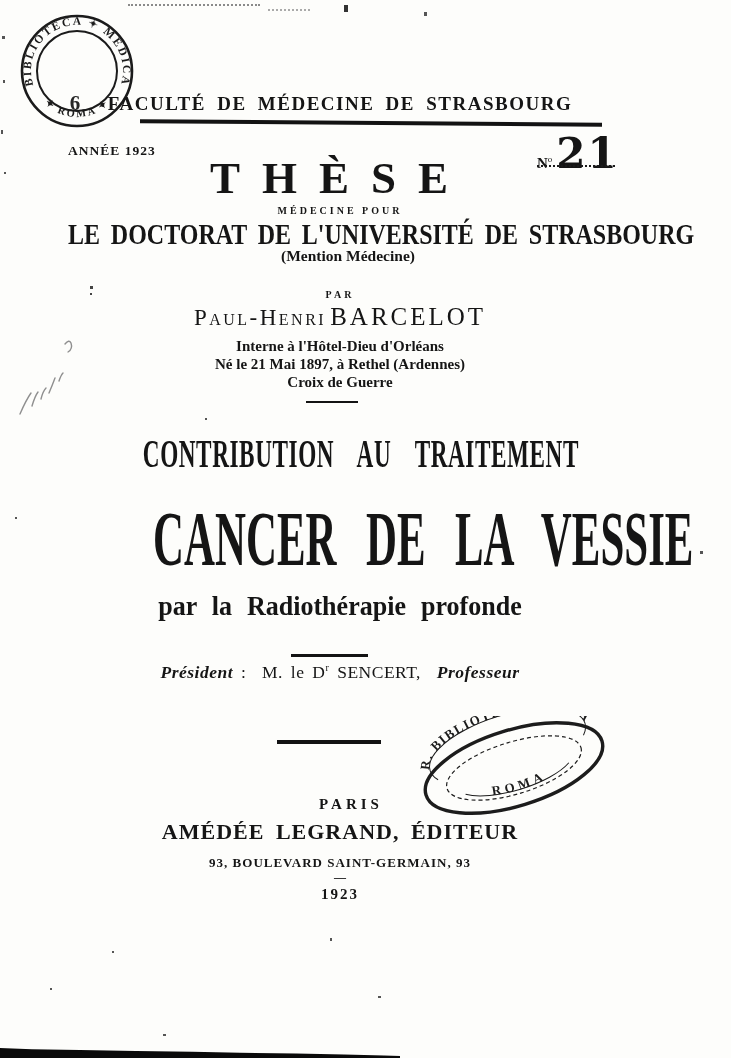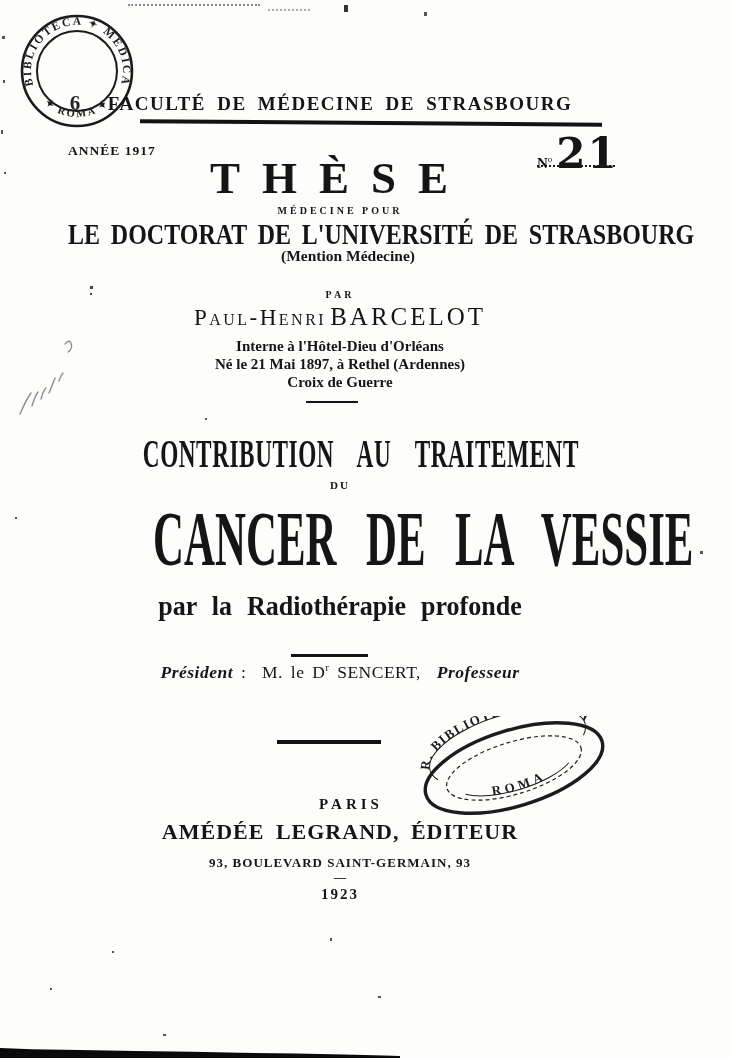--- a/index.html
+++ b/index.html
@@ -78,21 +78,21 @@
       <textPath href="#rsTop" startOffset="50%" text-anchor="middle">BIBLIOTECA ✦ MEDICA</textPath>
     </text>
     <text font-size="10.5" font-weight="bold" fill="#1b1b1b" letter-spacing="2">
       <textPath href="#rsBot" startOffset="50%" text-anchor="middle">✦ ROMA ✦</textPath>
     </text>
     <text x="60" y="99" text-anchor="middle" font-size="21" font-weight="bold" fill="#262626">6</text>
   </svg>
 
   <div class="line" id="faculty">FACULTÉ DE MÉDECINE DE STRASBOURG</div>
   <div class="rule" id="rule-faculty"></div>
-  <div id="annee">ANNÉE 1917</div>
+  <div id="annee">ANNÉE 1923</div>
   <div id="numero"><span class="no-prefix">N</span><sup>o</sup> <span class="no-value">21</span></div>
   <div id="numero-dots"></div>
 
   <div class="line" id="these">THÈSE</div>
   <div class="line" id="presentee">MÉDECINE POUR</div>
   <div class="line" id="doctorat">LE DOCTORAT DE L'UNIVERSITÉ DE STRASBOURG</div>
   <div class="line" id="mention">(Mention Médecine)</div>
   <div class="line" id="author"><span class="fn">Paul-Henri</span> <span class="ln">BARCELOT</span></div>
 
   <div class="line" id="par">PAR</div>
@@ -106,21 +106,20 @@
       <path d="M10,96 q6,-14 11,-21"></path>
       <path d="M22,88 q3,-10 6,-14"></path>
       <path d="M31,81 q2,-8 5,-11"></path>
       <path d="M39,75 q3,-7 6,-15"></path>
       <path d="M49,63 q2,-6 4,-8"></path>
       <path d="M58,34 q5,-3 3,-9 q-2,-4 -6,1"></path>
     </g>
   </svg>
 
   <div class="line" id="contrib">CONTRIBUTION AU TRAITEMENT</div>
-  <div class="line" id="du">DU</div>
   <div class="line" id="cancer">CANCER DE LA VESSIE</div>
   <div class="line" id="subtitle">par la Radiothérapie profonde</div>
   <div class="rule" id="rule2"></div>
 
   <div class="line" id="president"><span class="it">Président</span> <span>:</span>&nbsp; <span>M. le D</span><sup>r</sup> <span>SENCERT,</span>&nbsp; <span class="it">Professeur</span></div>
   <div class="rule" id="rule3"></div>
 
   <svg id="oval-stamp" width="212" height="106" viewBox="0 0 212 106">
     <g transform="rotate(-17 106 52)" stroke="#1c1c1c" fill="none">
       <ellipse cx="106" cy="52" rx="92" ry="38" stroke-width="3.4"></ellipse>

